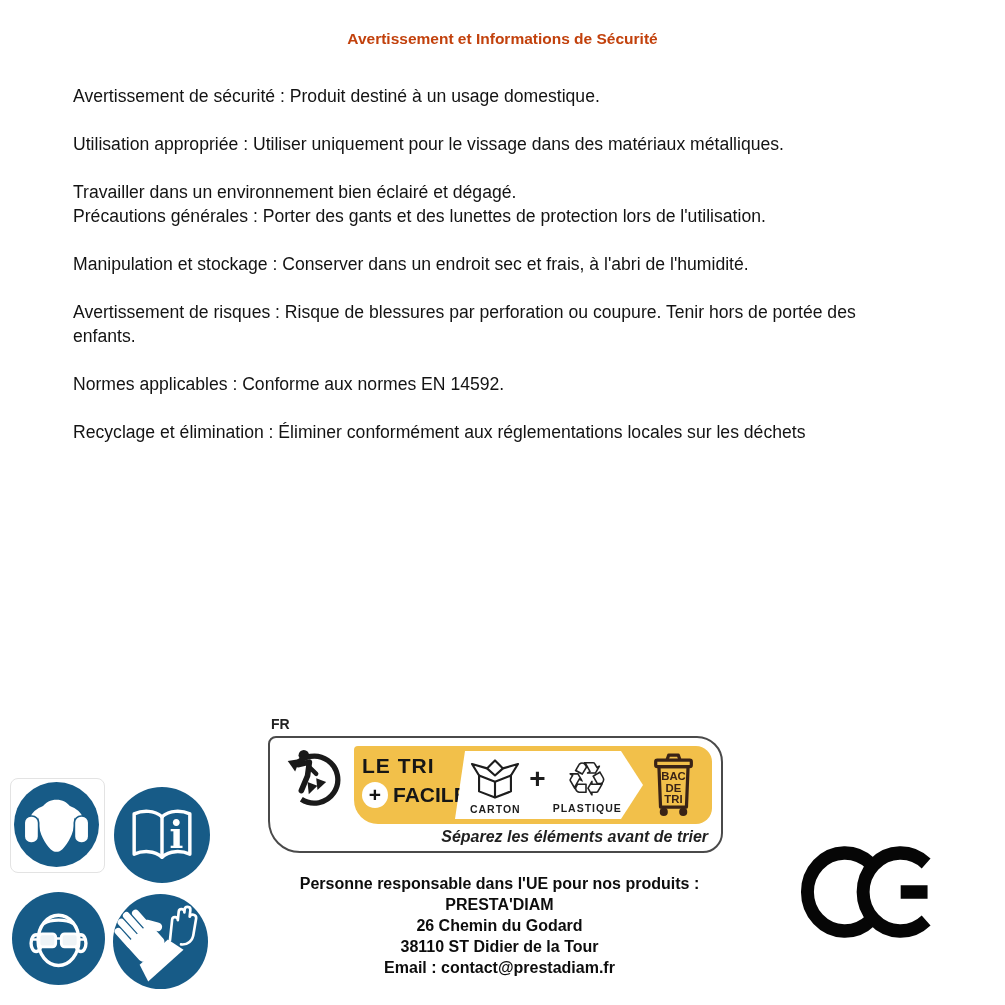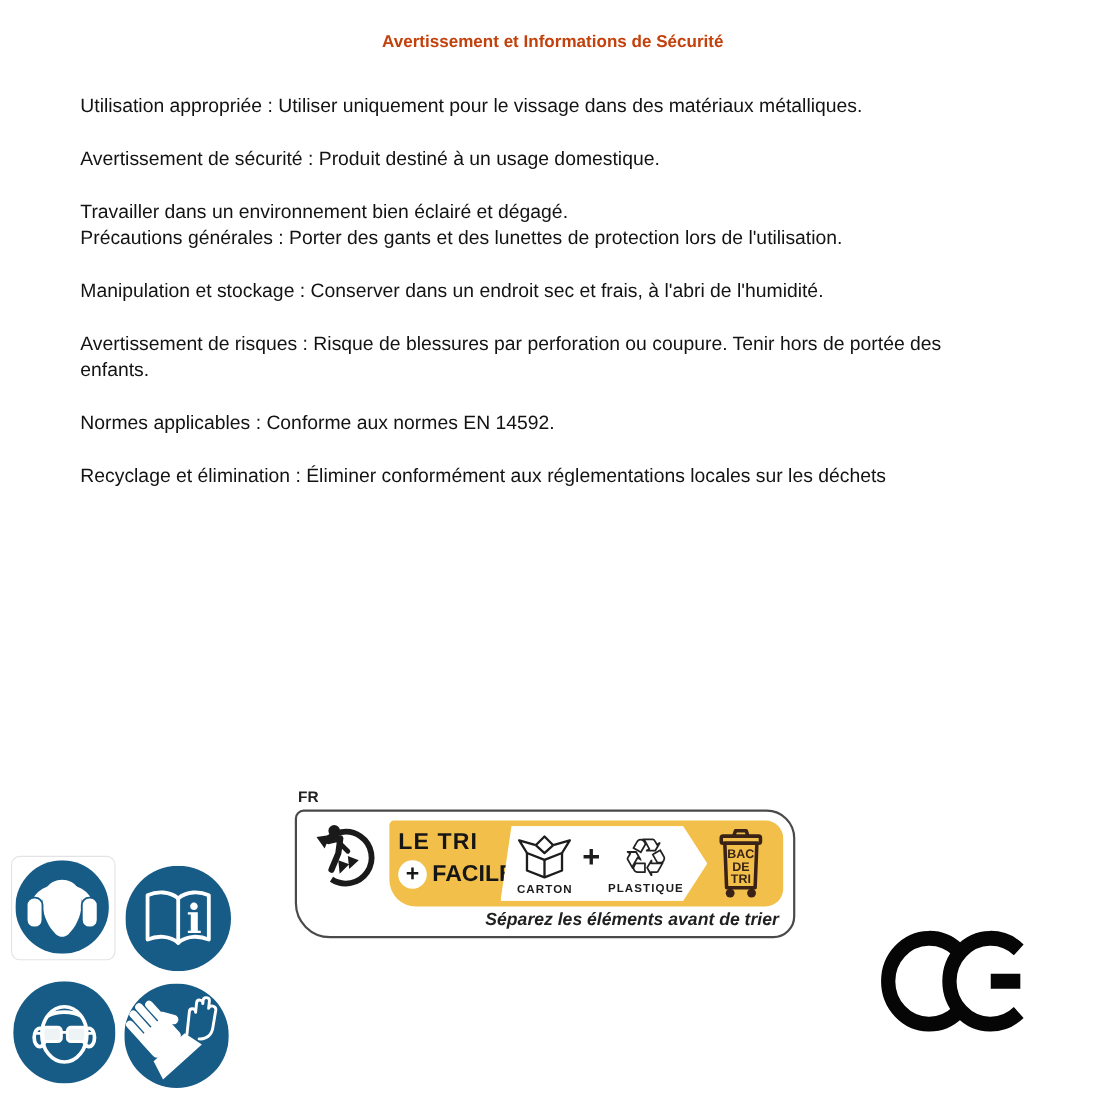--- a/index.html
+++ b/index.html
@@ -50,24 +50,24 @@
 </style>
 </head>
 <body>
 
 <div class="page">
 
   <div class="doc-title">Avertissement et Informations de Sécurité</div>
 
   <div class="body-text">
     <div class="para">
+      <div class="line">Avertissement de sécurité : Produit destiné à un usage domestique.</div>
+    </div>
+    <div class="para">
       <div class="line">Utilisation appropriée : Utiliser uniquement pour le vissage dans des matériaux métalliques.</div>
-    </div>
-    <div class="para">
-      <div class="line">Avertissement de sécurité : Produit destiné à un usage domestique.</div>
     </div>
     <div class="para">
       <div class="line">Travailler dans un environnement bien éclairé et dégagé.</div>
       <div class="line">Précautions générales : Porter des gants et des lunettes de protection lors de l'utilisation.</div>
     </div>
     <div class="para">
       <div class="line">Manipulation et stockage : Conserver dans un endroit sec et frais, à l'abri de l'humidité.</div>
     </div>
     <div class="para">
       <div class="line">Avertissement de risques : Risque de blessures par perforation ou coupure. Tenir hors de portée des</div>
@@ -187,20 +187,27 @@
         <circle cx="40" cy="74" r="5" fill="#3A2316"></circle>
         <text x="28" y="35" font-size="14" font-weight="bold" font-family="Liberation Sans,sans-serif" fill="#3A2316" text-anchor="middle">BAC</text>
         <text x="28" y="49" font-size="14" font-weight="bold" font-family="Liberation Sans,sans-serif" fill="#3A2316" text-anchor="middle">DE</text>
         <text x="28" y="63" font-size="14" font-weight="bold" font-family="Liberation Sans,sans-serif" fill="#3A2316" text-anchor="middle">TRI</text>
       </svg>
     </div>
 
     <div class="tri-instruction">Séparez les éléments avant de trier</div>
   </div>
 
+  <div class="responsible">
+    <div>Personne responsable dans l'UE pour nos produits :</div>
+    <div>PRESTA'DIAM</div>
+    <div>26 Chemin du Godard</div>
+    <div>38110 ST Didier de la Tour</div>
+    <div>Email : contact@prestadiam.fr</div>
+  </div>
 
   <svg class="ce" viewBox="0 0 300 200" preserveAspectRatio="none">
     <g fill="none" stroke="#060606" stroke-width="27">
       <path d="M153 43 A78 78 0 1 0 153 157"></path>
       <path d="M269 43 A78 78 0 1 0 269 157"></path>
       <path d="M216 100 L272 100"></path>
     </g>
   </svg>
 
 </div>

